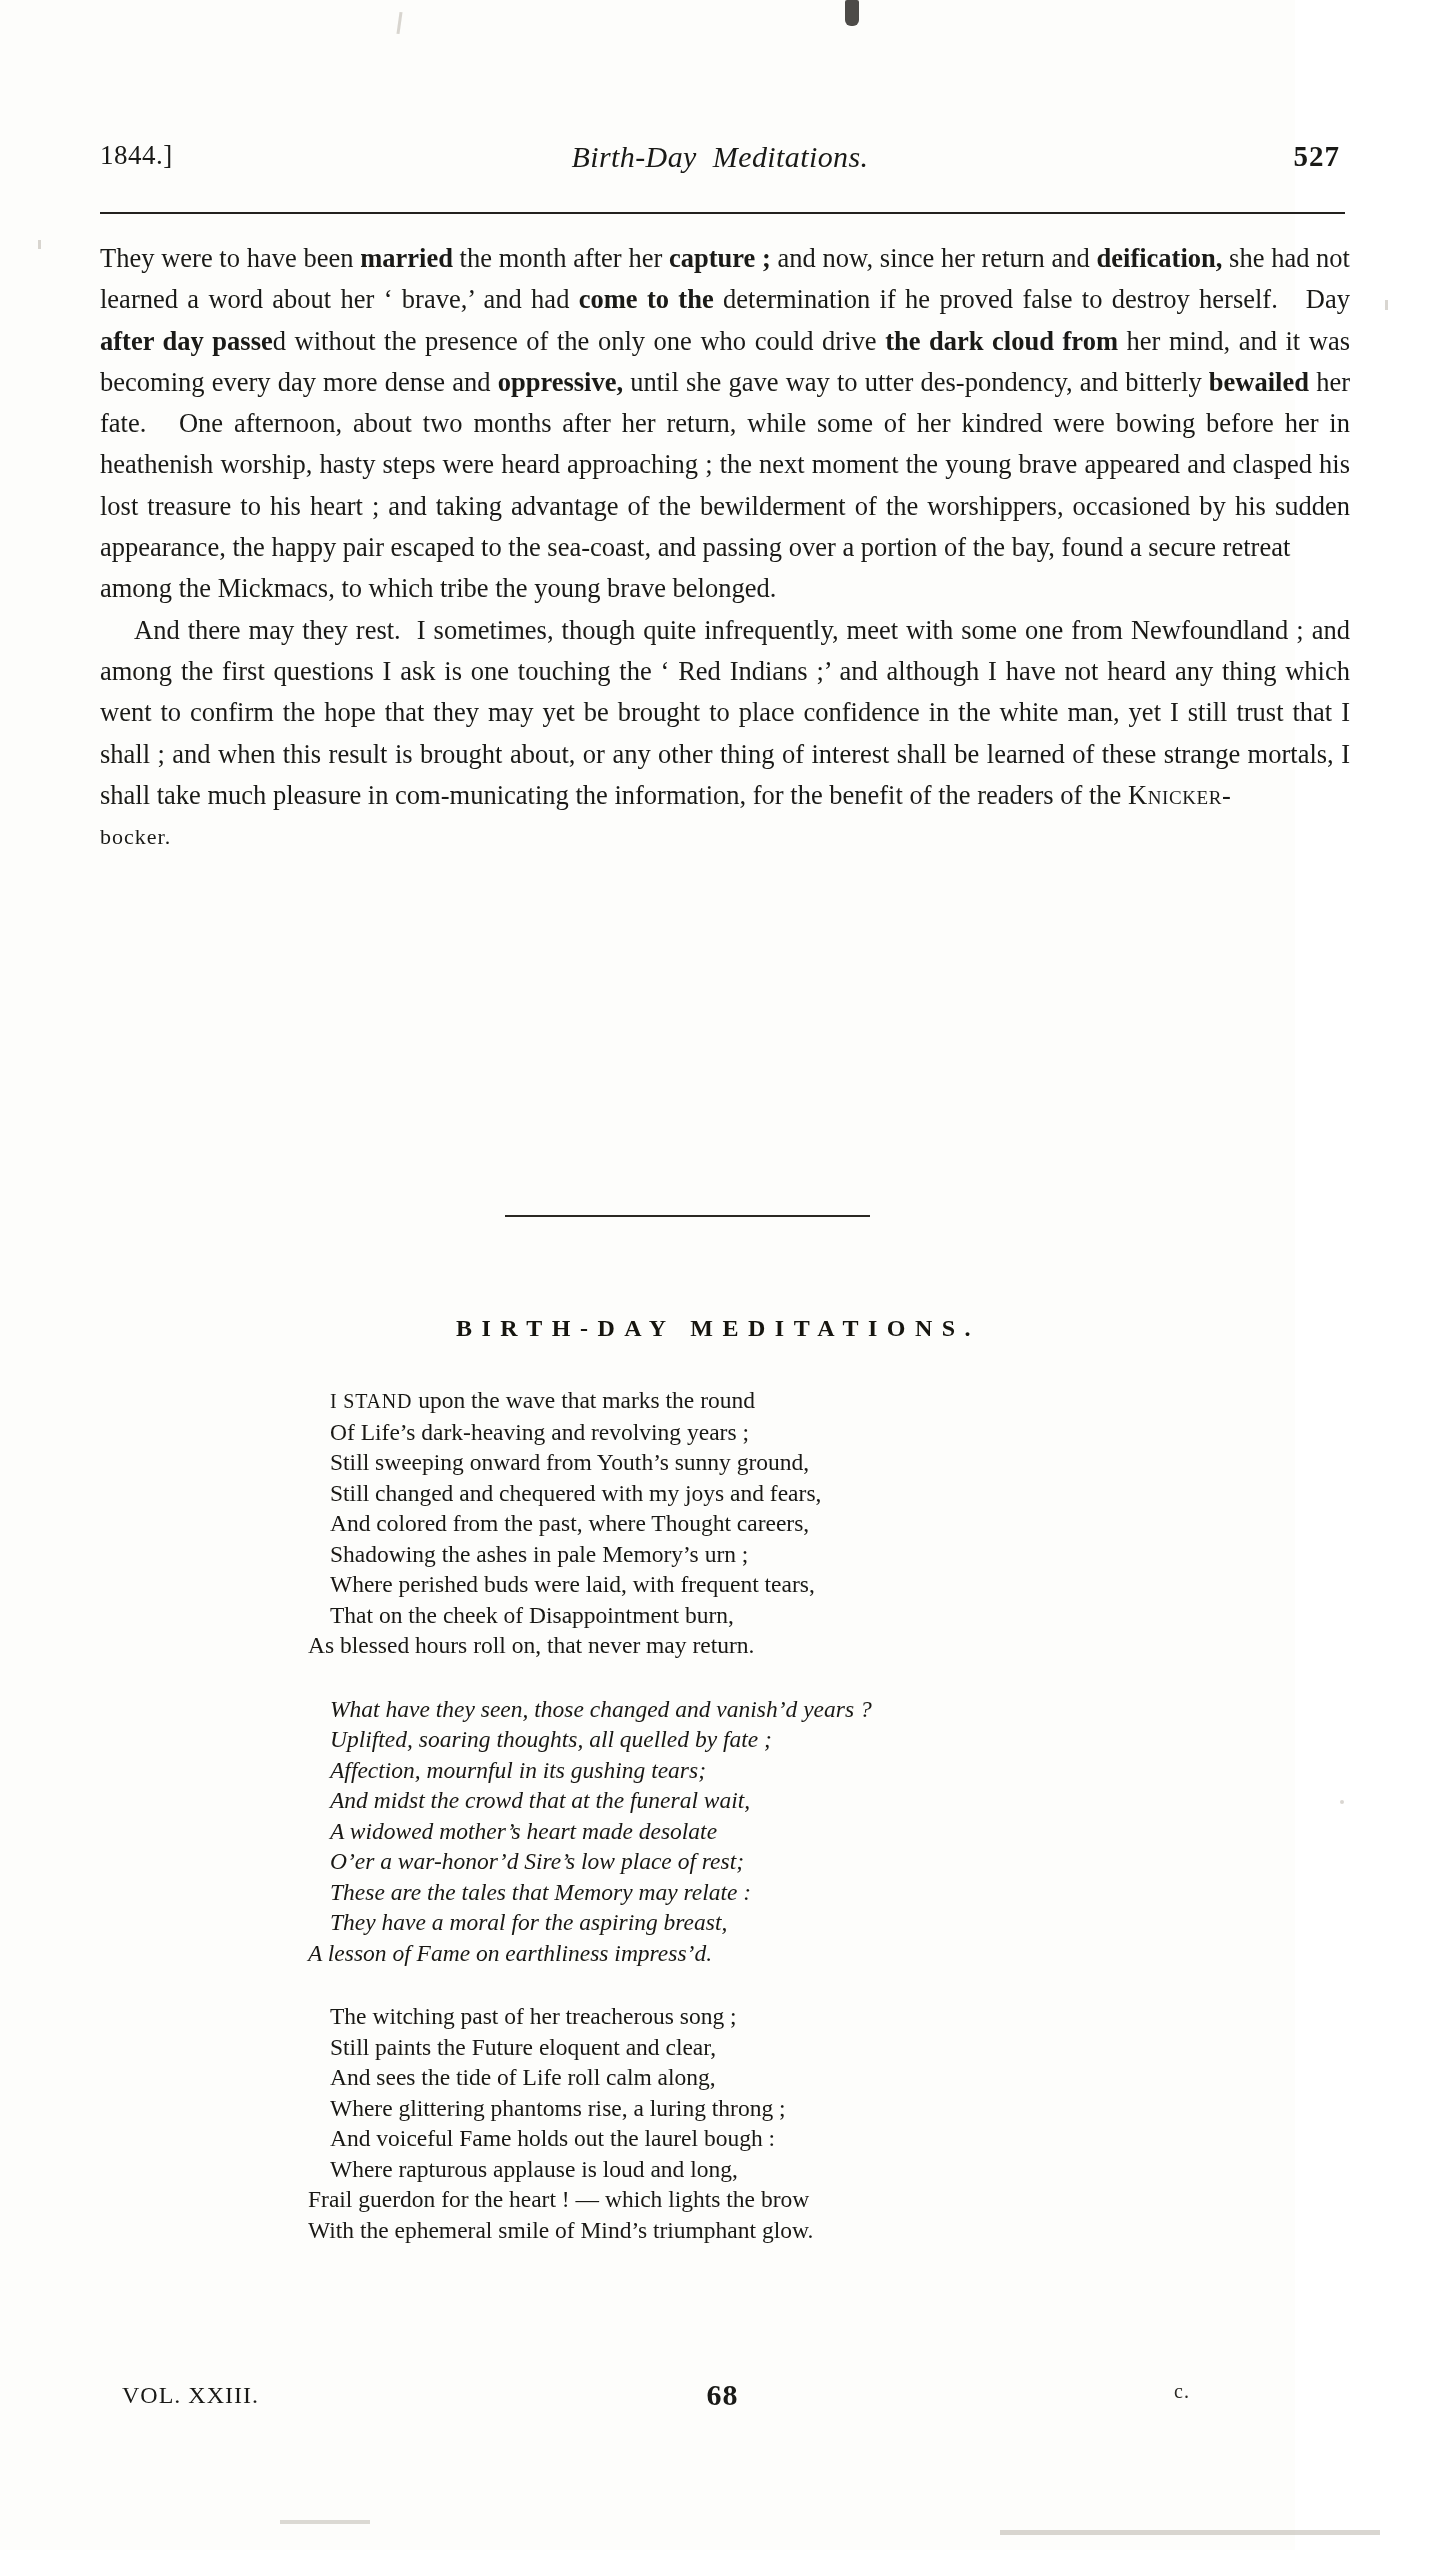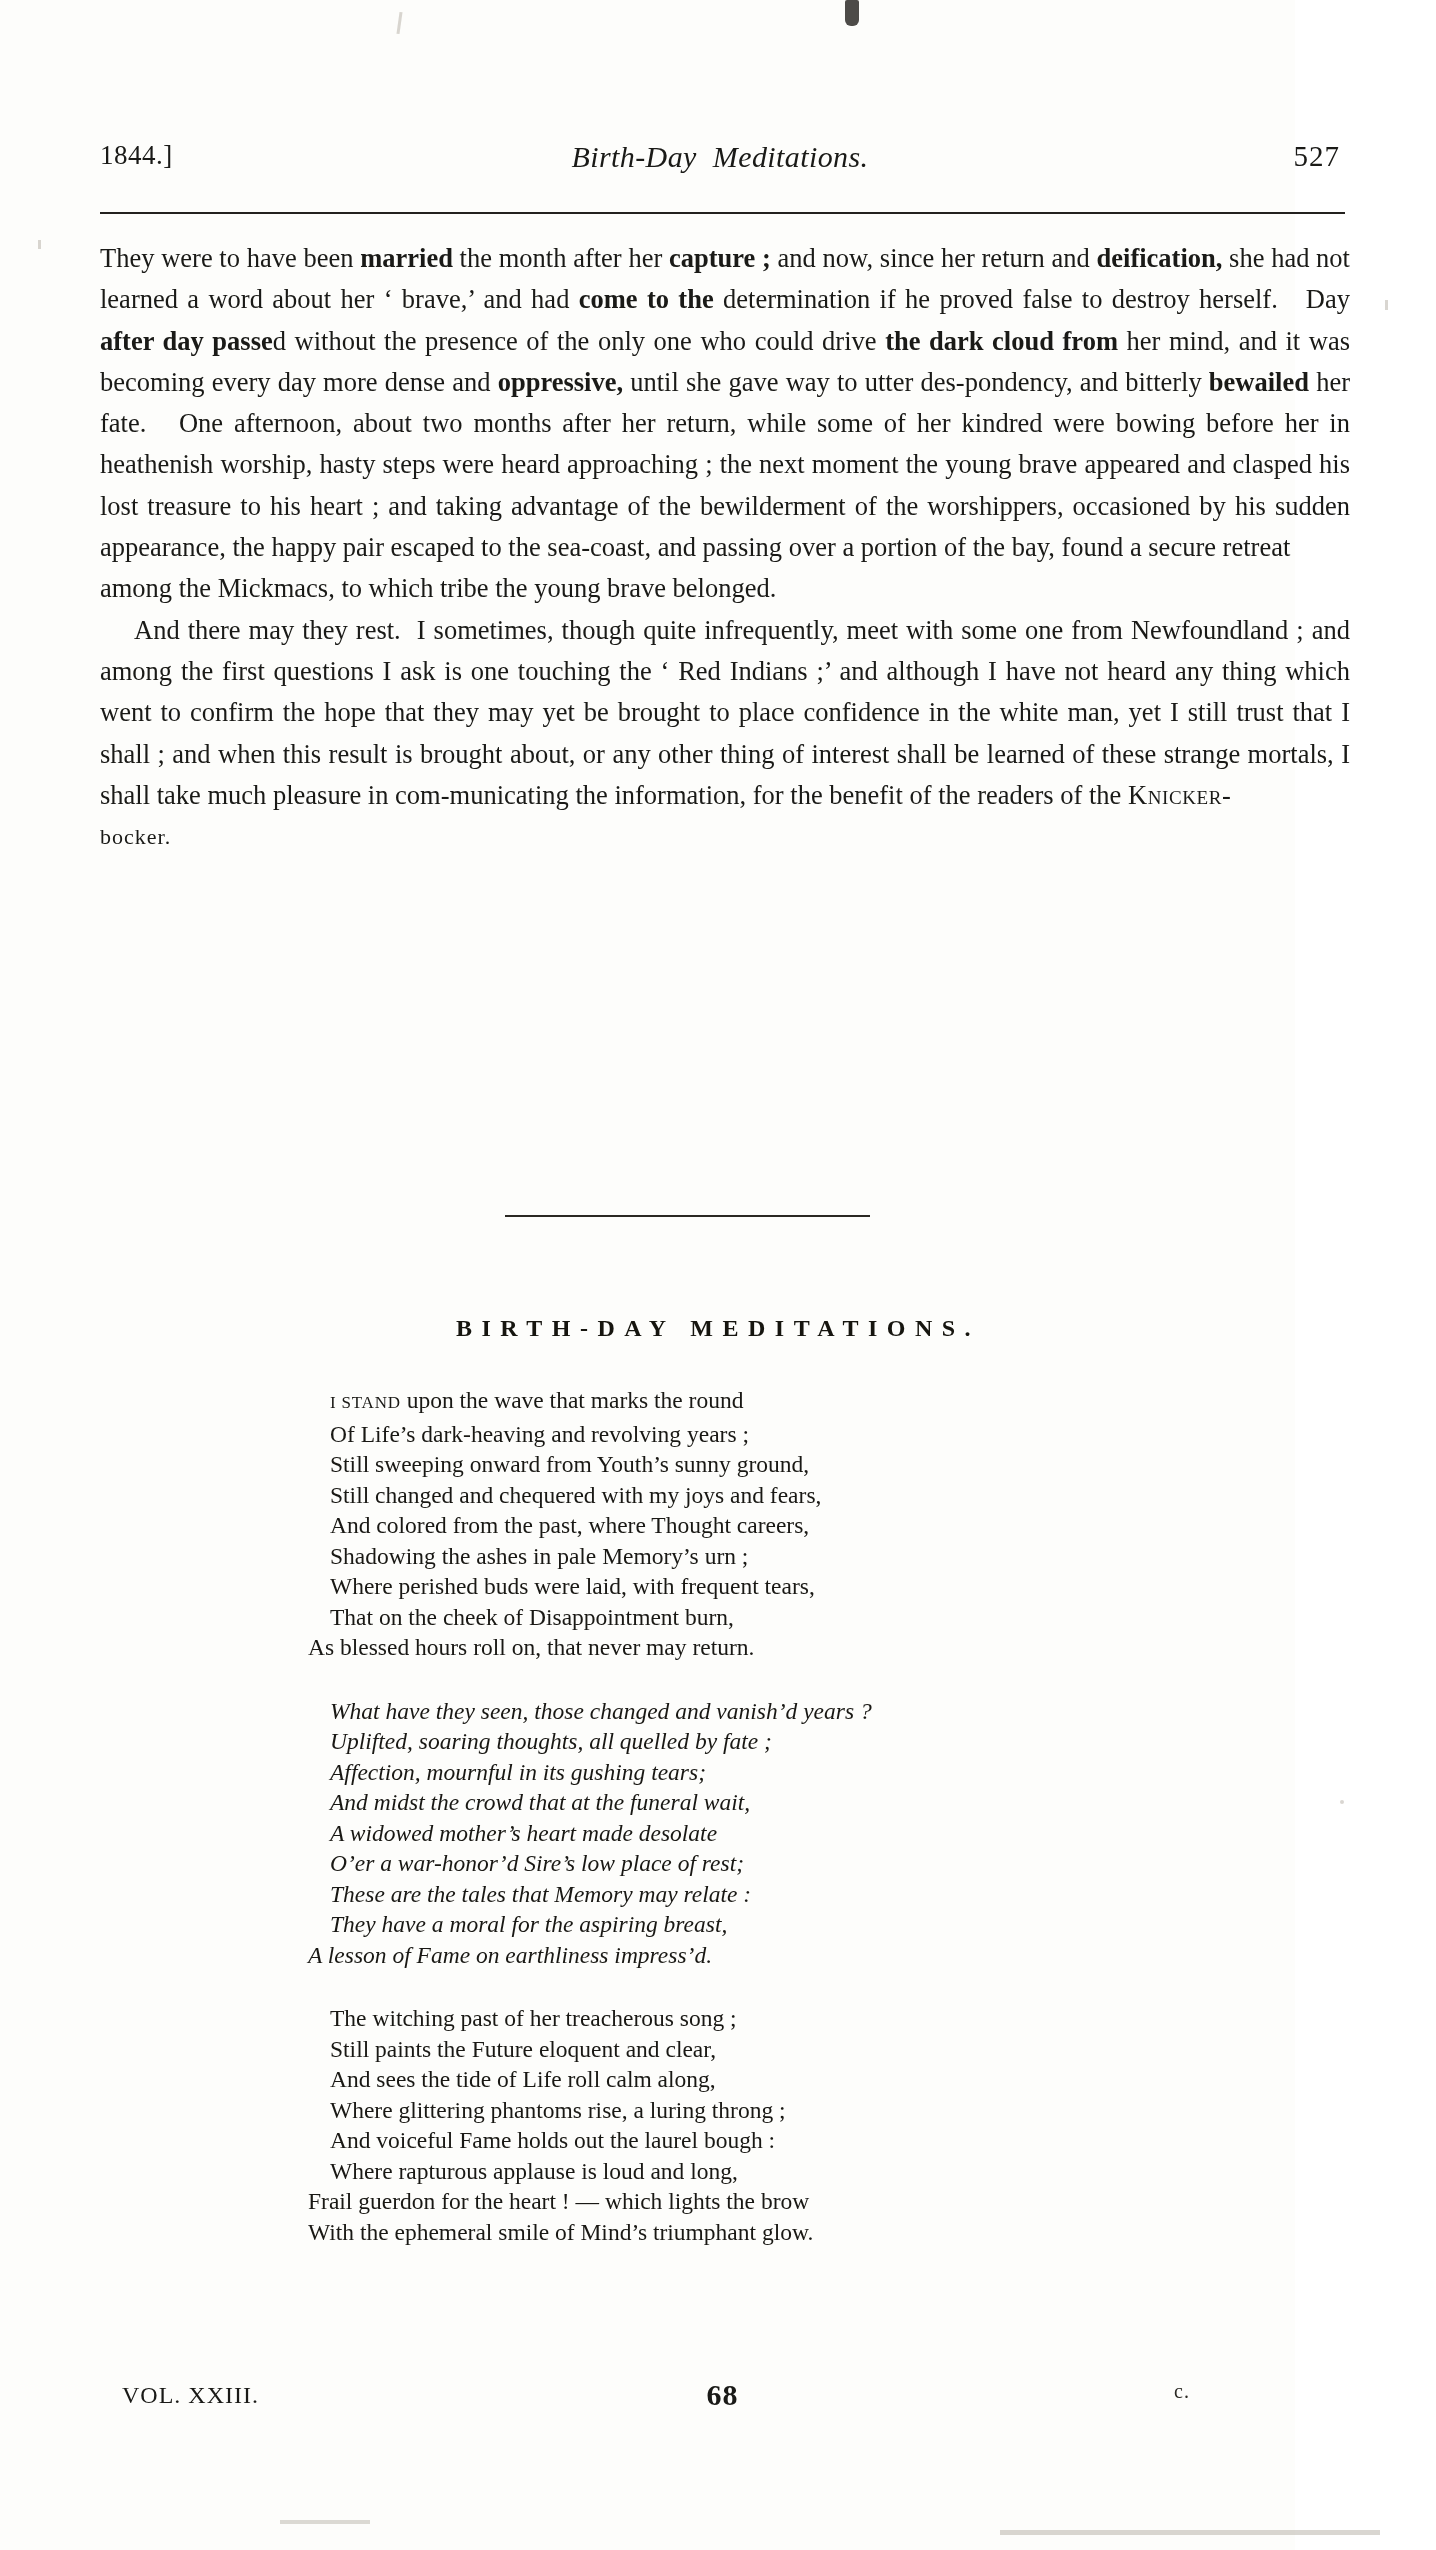--- a/index.html
+++ b/index.html
@@ -57,21 +57,21 @@
     text-align: center;
     font-style: italic;
     font-size: 30px;
     letter-spacing: .4px;
   }
   .head .title .gap { display:inline-block; width: 16px; }
   .head .pageno {
     position: absolute;
     right: 0; top: 0;
     font-size: 29px;
-    font-weight: normal;
+    font-weight: bold;
     letter-spacing: 1px;
   }
   .rule {
     position: absolute;
     left: 100px;
     top: 212px;
     width: 1245px;
     height: 2px;
     background: #23211e;
   }
@@ -135,21 +135,21 @@
     font-size: 23.5px;
     line-height: 30.5px;
     color: #191814;
   }
   .stanza { margin-bottom: 33px; }
   .line { white-space: pre; }
   .line.hang { margin-left: -22px; }
   .line .sc {
     font-variant: small-caps;
     letter-spacing: .8px;
-    font-size: 17px;
+    font-size: 20px;
   }
   .stanza-2 { margin-top: 2px; font-style: italic; }
 
   
   .footer {
     position: absolute;
     left: 100px;
     top: 2378px;
     width: 1245px;
     height: 40px;

